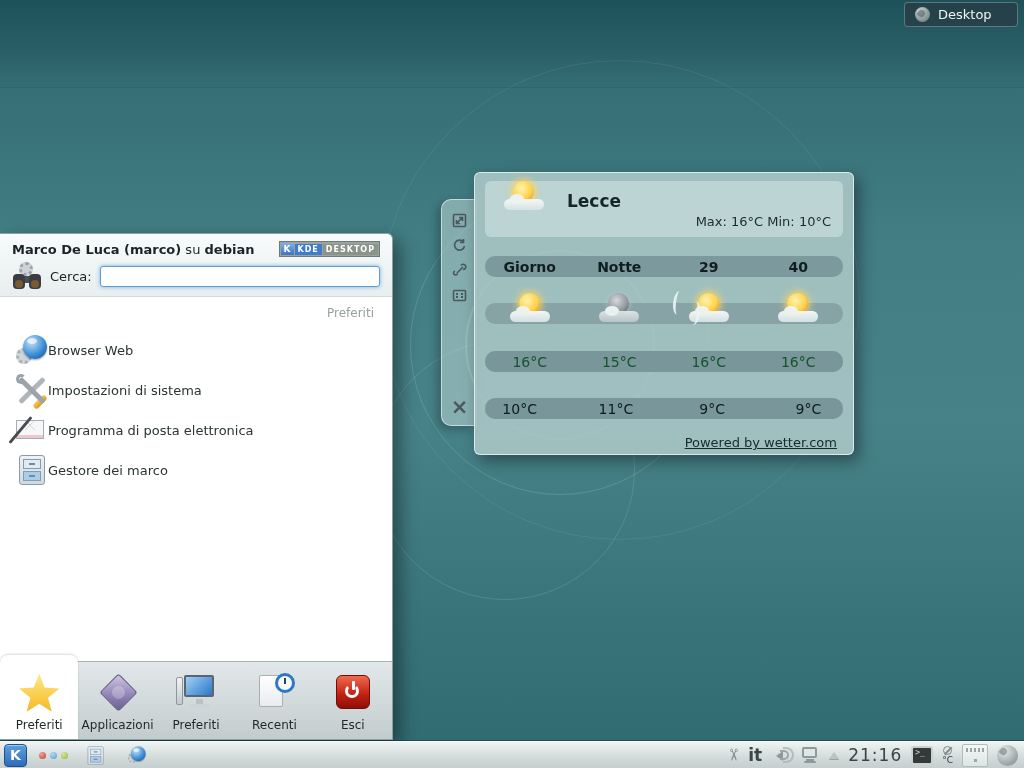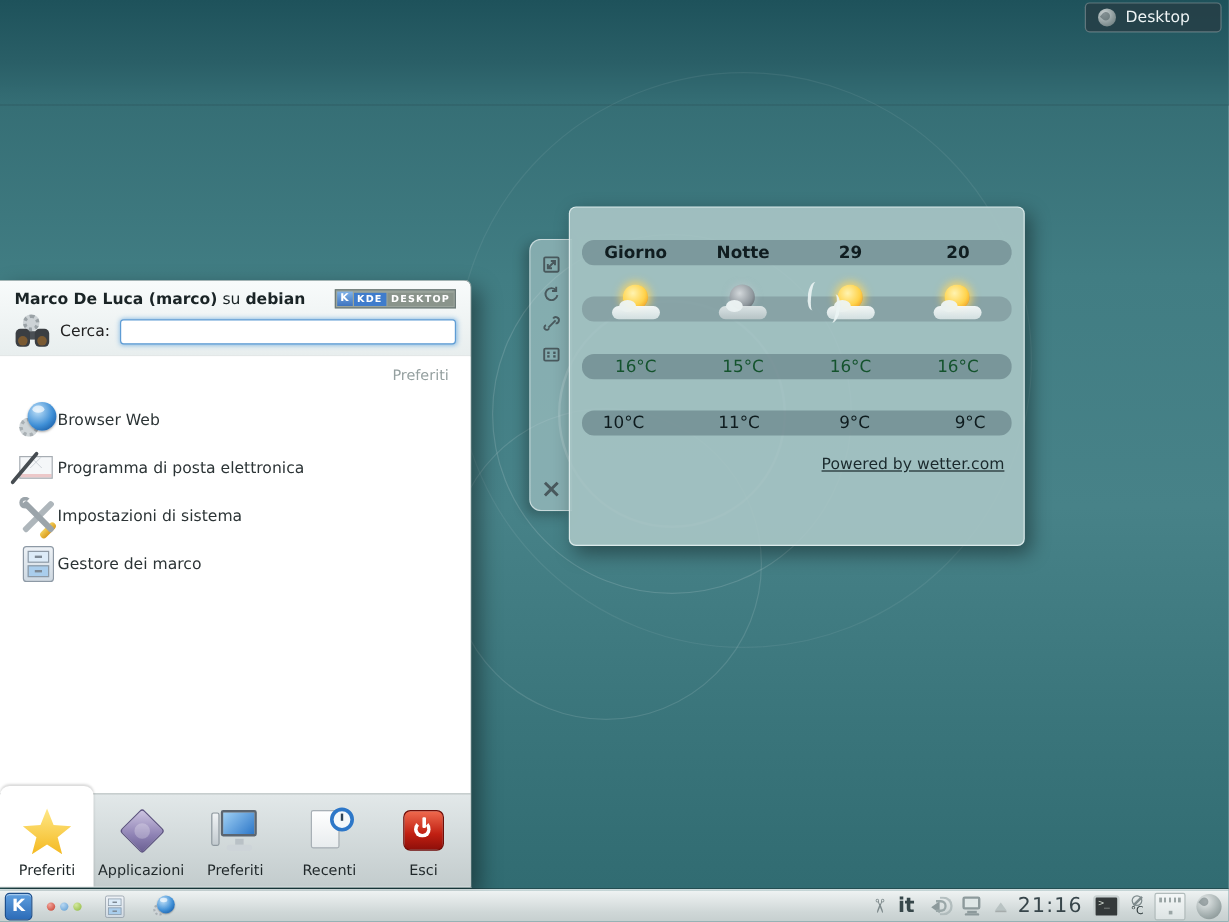--- a/index.html
+++ b/index.html
@@ -238,26 +238,34 @@
         <rect x="4" y="5" width="2" height="2" fill="#49595d"></rect>
         <rect x="9" y="5" width="2" height="2" fill="#49595d"></rect>
         <rect x="4" y="8" width="2" height="2" fill="#49595d"></rect>
         <rect x="9" y="8" width="2" height="2" fill="#49595d"></rect>
       </svg>
   </div>
   <div class="h-close">×</div>
 </div>
 
 <div class="weather">
+  <div class="w-head">
+    <div class="wicon" style="position:absolute;left:18px;top:12px;">
+      <div class="orb"></div>
+        <div class="cloud"></div>
+    </div>
+    <div class="w-city">Lecce</div>
+    <div class="w-minmax">Max: 16°C Min: 10°C</div>
+  </div>
 
   <div class="w-row w-cols">
     <span>Giorno</span>
     <span>Notte</span>
     <span>29</span>
-    <span>20</span>
+    <span>40</span>
   </div>
 
   <div class="w-row w-icons">
     <div class="wicon">
         <div class="orb"></div>
         <div class="cloud"></div>
       </div>
     <div class="wicon moon">
         <div class="orb"></div>
         <div class="cloud"></div>
@@ -325,35 +333,35 @@
     <div class="ko-section">Preferiti</div>
     <div class="ko-list">
       <div class="ko-item">
         <div class="icon32 ic-web">
             <div class="gear"></div>
             <div class="globe"></div>
           </div>
         <span class="lbl">Browser Web</span>
       </div>
       <div class="ko-item">
-        <div class="icon32 ic-mail">
-            <div class="env"></div>
-            <div class="flap"></div>
-            <div class="pen"></div>
-          </div>
-        <span class="lbl">Programma di posta elettronica</span>
-      </div>
-      <div class="ko-item">
         <div class="icon32 ic-tools">
             <div class="bar2"></div>
             <div class="handle"></div>
             <div class="bar1"></div>
             <div class="head"></div>
           </div>
         <span class="lbl">Impostazioni di sistema</span>
+      </div>
+      <div class="ko-item">
+        <div class="icon32 ic-mail">
+            <div class="env"></div>
+            <div class="flap"></div>
+            <div class="pen"></div>
+          </div>
+        <span class="lbl">Programma di posta elettronica</span>
       </div>
       <div class="ko-item">
         <div class="icon32 ic-cab">
             <div class="body"></div>
             <div class="d1"></div>
             <div class="d2"></div>
             <div class="h1"></div>
             <div class="h2"></div>
           </div>
         <span class="lbl">Gestore dei marco</span>

